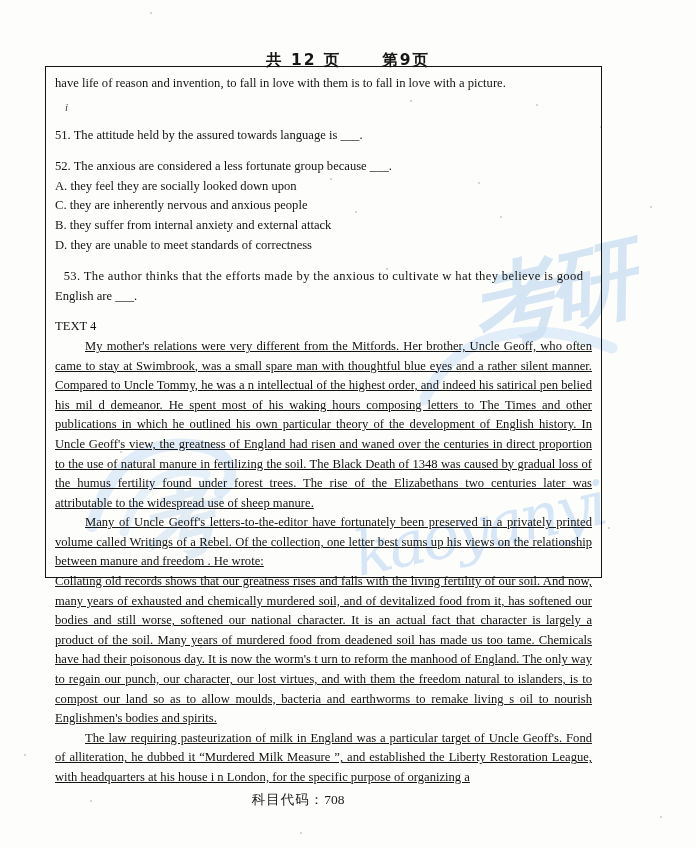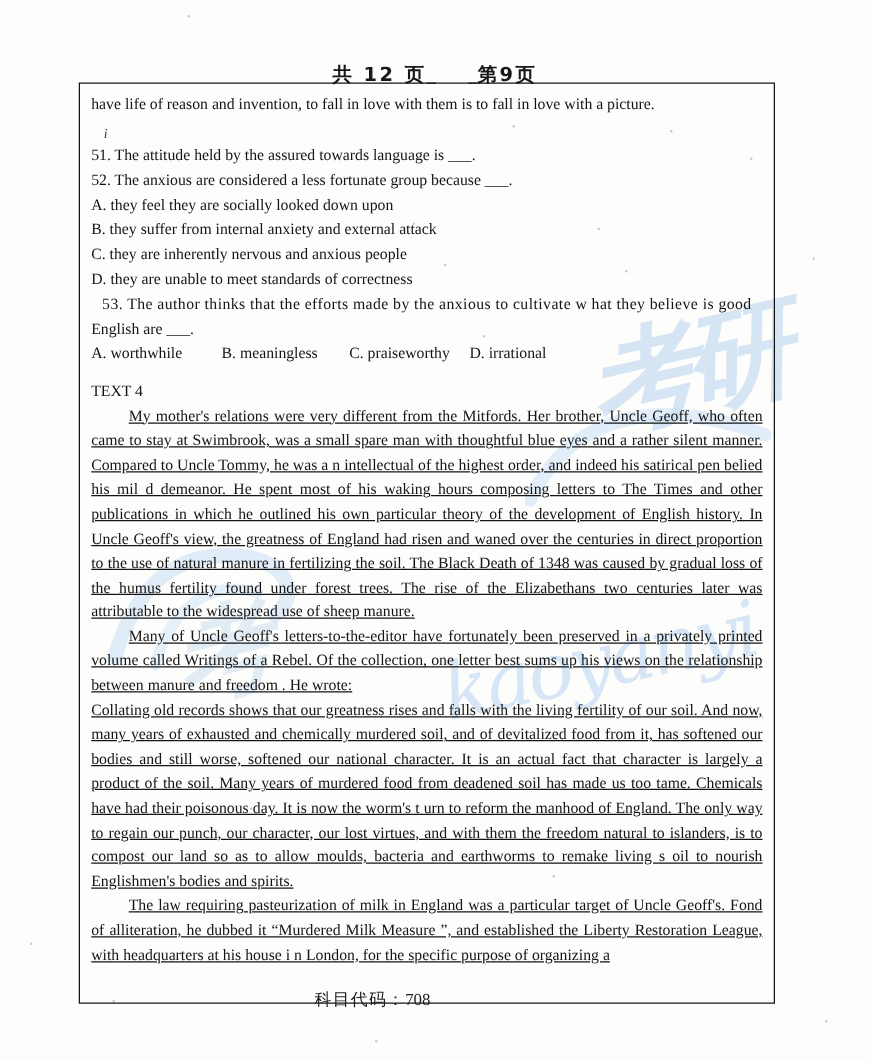--- a/index.html
+++ b/index.html
@@ -45,24 +45,24 @@
     color: #171717;
     z-index: 5;
     text-decoration: underline;
   }
   #page-header .hdr-seg { display: inline-block; }
   #page-header .hdr-gap { display: inline-block; width: 26px; }
 
   
   #text-frame {
     position: absolute;
-    left: 63px;
+    left: 45px;
     top: 66px;
     width: 557px;
-    height: 737px;
+    height: 512px;
     border: 1.6px solid #141414;
     box-sizing: border-box;
     padding: 7px 9px 0 9px;
     z-index: 3;
   }
 
   
   .line {
     font-size: 12.6px;
     line-height: 19.6px;
@@ -88,21 +88,21 @@
 
   .stray-i {
     font-size: 11px;
     font-style: italic;
     color: #3c3c3c;
     margin-left: 10px;
     line-height: 13px;
     height: 13px;
   }
 
-  .q-stem { margin-top: 1px; }
+  .q-stem { margin-top: 12px; }
   .opt-row { white-space: pre; }
 
   
   #footer-code {
     position: absolute;
     left: 0;
     top: 791px;
     width: 596px;
     text-align: center;
     font-family: "DejaVu Sans", sans-serif;
@@ -220,27 +220,26 @@
 
     <div class="line">have life of reason and invention, to fall in love with them is to fall in love with a picture.</div>
 
     <div class="spacer-sm"></div>
     <div class="stray-i">i</div>
 
     <div class="line q-stem">51. The attitude held by the assured towards language is ___.</div>
 
     <div class="line q-stem">52. The anxious are considered a less fortunate group because ___.</div>
     <div class="line">A. they feel they are socially looked down upon</div>
+    <div class="line">C. they are inherently nervous and anxious people</div>
     <div class="line">B. they suffer from internal anxiety and external attack</div>
-    <div class="line">C. they are inherently nervous and anxious people</div>
     <div class="line">D. they are unable to meet standards of correctness</div>
 
     <div class="line q-stem" style="letter-spacing:.35px;text-align:center;">53. The author thinks that the efforts made by the anxious to cultivate w hat they believe is good</div>
     <div class="line">English are ___.</div>
-    <div class="line opt-row">A. worthwhile          B. meaningless        C. praiseworthy     D. irrational</div>
 
     <div class="spacer-md"></div>
 
     <div class="line">TEXT 4</div>
 
     <p class="para indent just">My mother's relations were very different from the Mitfords. Her brother, Uncle Geoff, who often came to stay at Swimbrook, was a small spare man with thoughtful blue eyes and a rather silent manner. Compared to Uncle Tommy, he was a n intellectual of the highest order, and indeed his satirical pen belied his mil d demeanor. He spent most of his waking hours composing letters to The Times and other publications in which he outlined his own particular theory of the development of English history. In Uncle Geoff's view, the greatness of England had risen and waned over the centuries in direct proportion to the use of natural manure in fertilizing the soil. The Black Death of 1348 was caused by gradual loss of the humus fertility found under forest trees. The rise of the Elizabethans two centuries later was attributable to the widespread use of sheep manure.</p>
     <p class="para indent just">Many of Uncle Geoff's letters-to-the-editor have fortunately been preserved in a privately printed volume called Writings of a Rebel. Of the collection, one letter best sums up his views on the relationship between manure and freedom . He wrote:</p>
     <p class="para just">Collating old records shows that our greatness rises and falls with the living fertility of our soil. And now, many years of exhausted and chemically murdered soil, and of devitalized food from it, has softened our bodies and still worse, softened our national character. It is an actual fact that character is largely a product of the soil. Many years of murdered food from deadened soil has made us too tame. Chemicals have had their poisonous day. It is now the worm's t urn to reform the manhood of England. The only way to regain our punch, our character, our lost virtues, and with them the freedom natural to islanders, is to compost our land so as to allow moulds, bacteria and earthworms to remake living s oil to nourish Englishmen's bodies and spirits.</p>
     <p class="para indent just">The law requiring pasteurization of milk in England was a particular target of Uncle Geoff's. Fond of alliteration, he dubbed it “Murdered Milk Measure ”, and established the Liberty Restoration League, with headquarters at his house i n London, for the specific purpose of organizing a</p>
 

